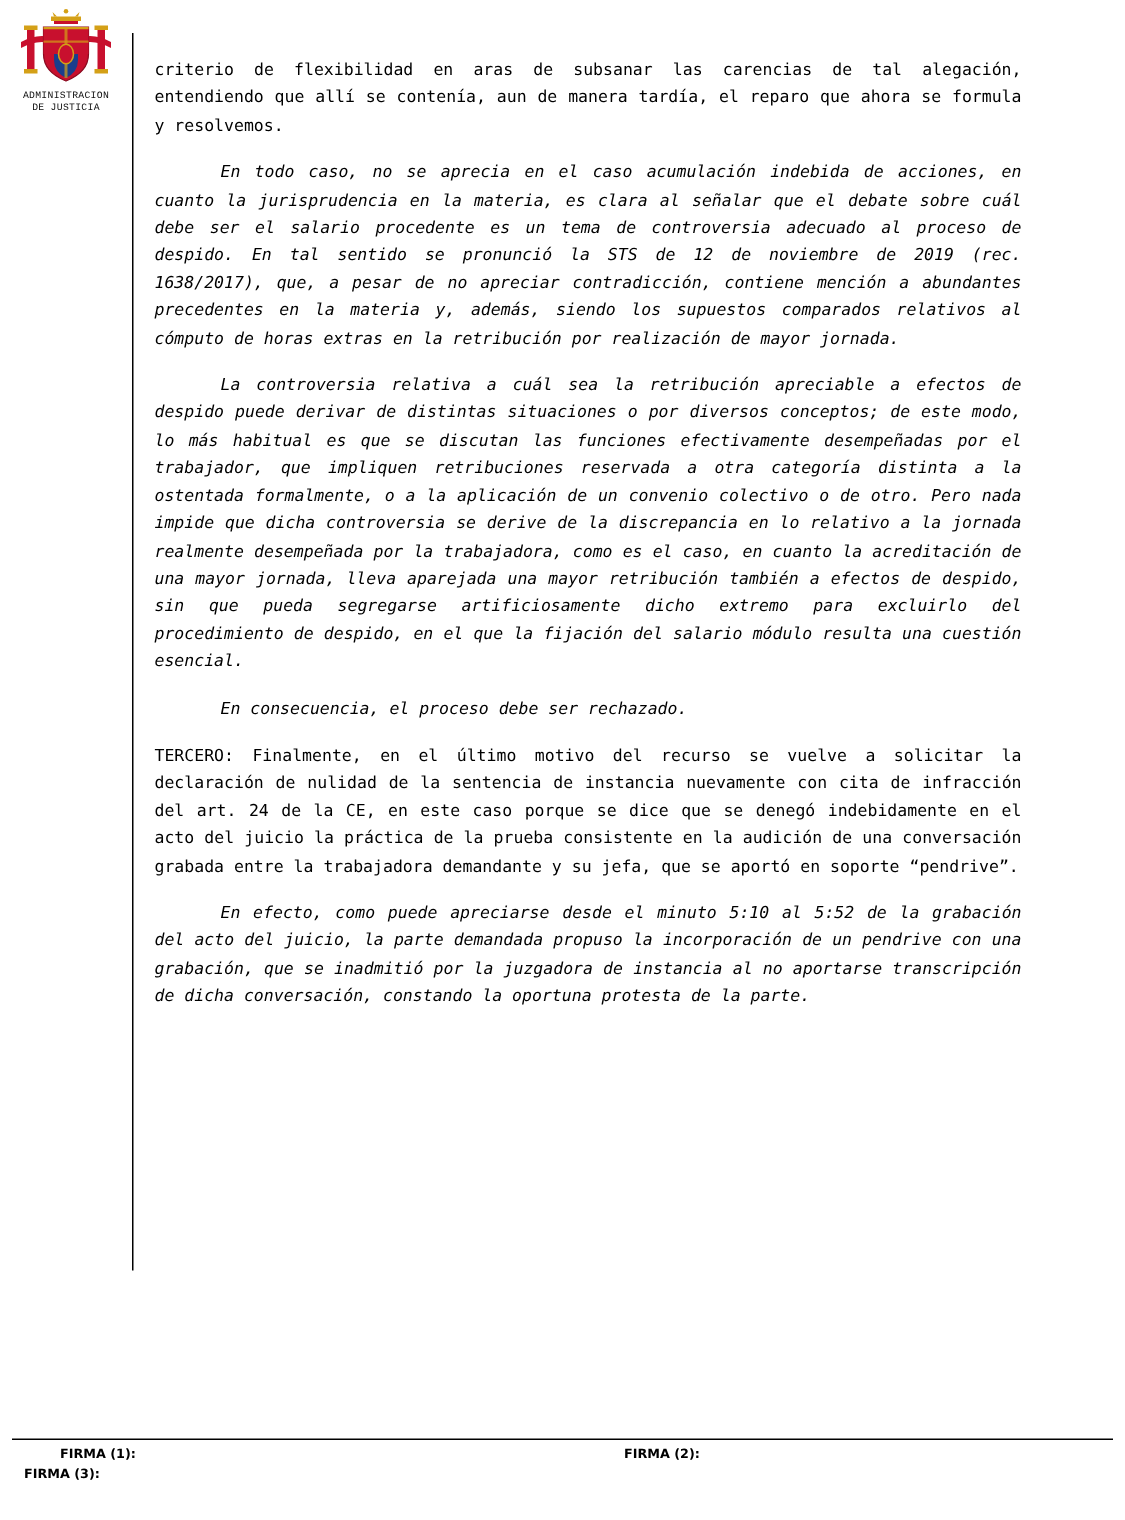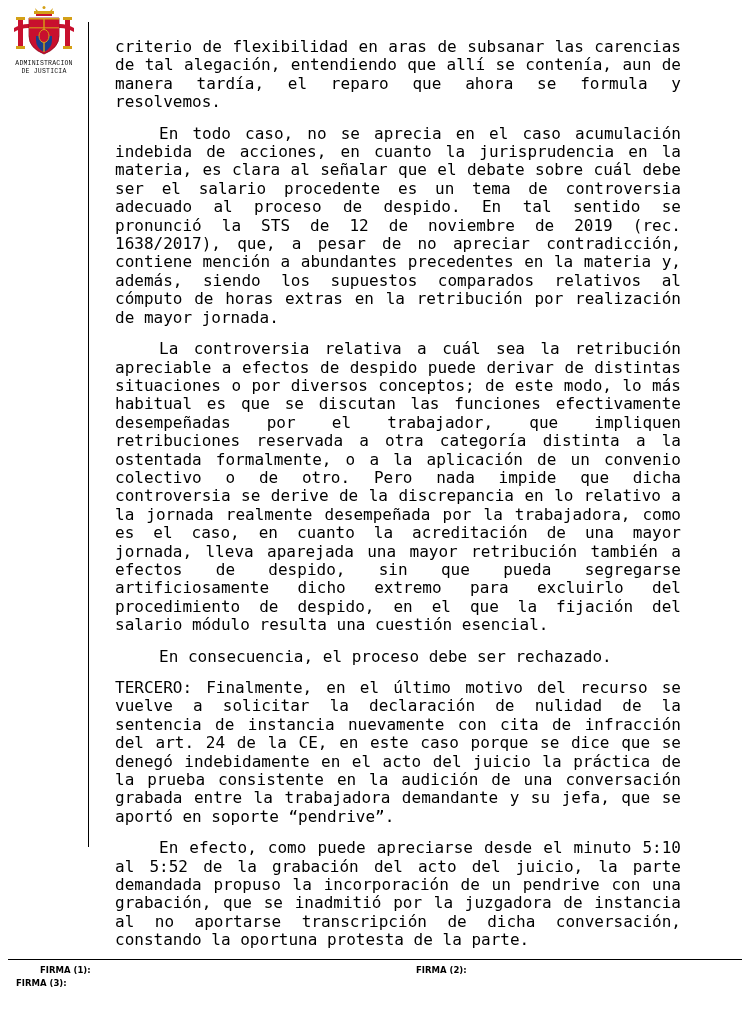--- a/index.html
+++ b/index.html
@@ -51,31 +51,32 @@
   }
 
   
   .doc-body {
     position: absolute;
     left: 103px;
     top: 38px;
     width: 578px;
   }
   .doc-body p {
-    margin: 0 0 13px 12px;
+    margin: 0 0 13px 0;
     font-family: "DejaVu Sans Mono", monospace;
-    font-size: 16px;
+    font-size: 11px;
     line-height: 18.4px;
     text-align: justify;
     text-justify: inter-word;
     letter-spacing: 0px;
     word-spacing: 0px;
   }
   .doc-body p.indent {
     text-indent: 44px;
+    font-style: italic;
   }
   .doc-body p.noindent {
     text-indent: 0;
   }
   .doc-body p b {
     font-weight: normal;
   }
 
   
   .footer-rule {

